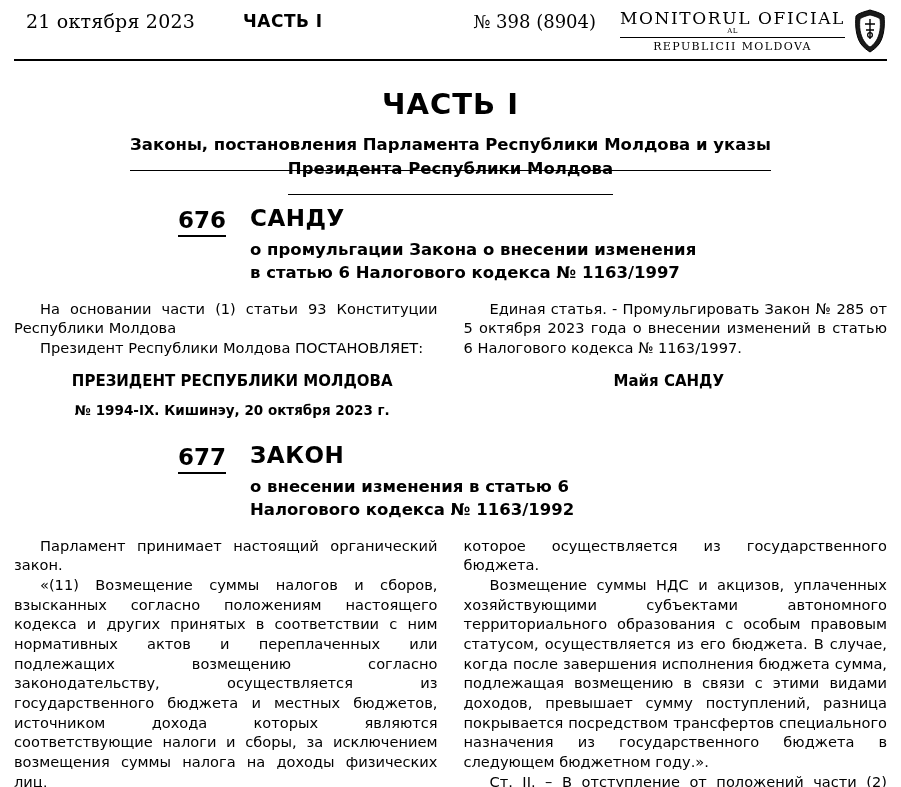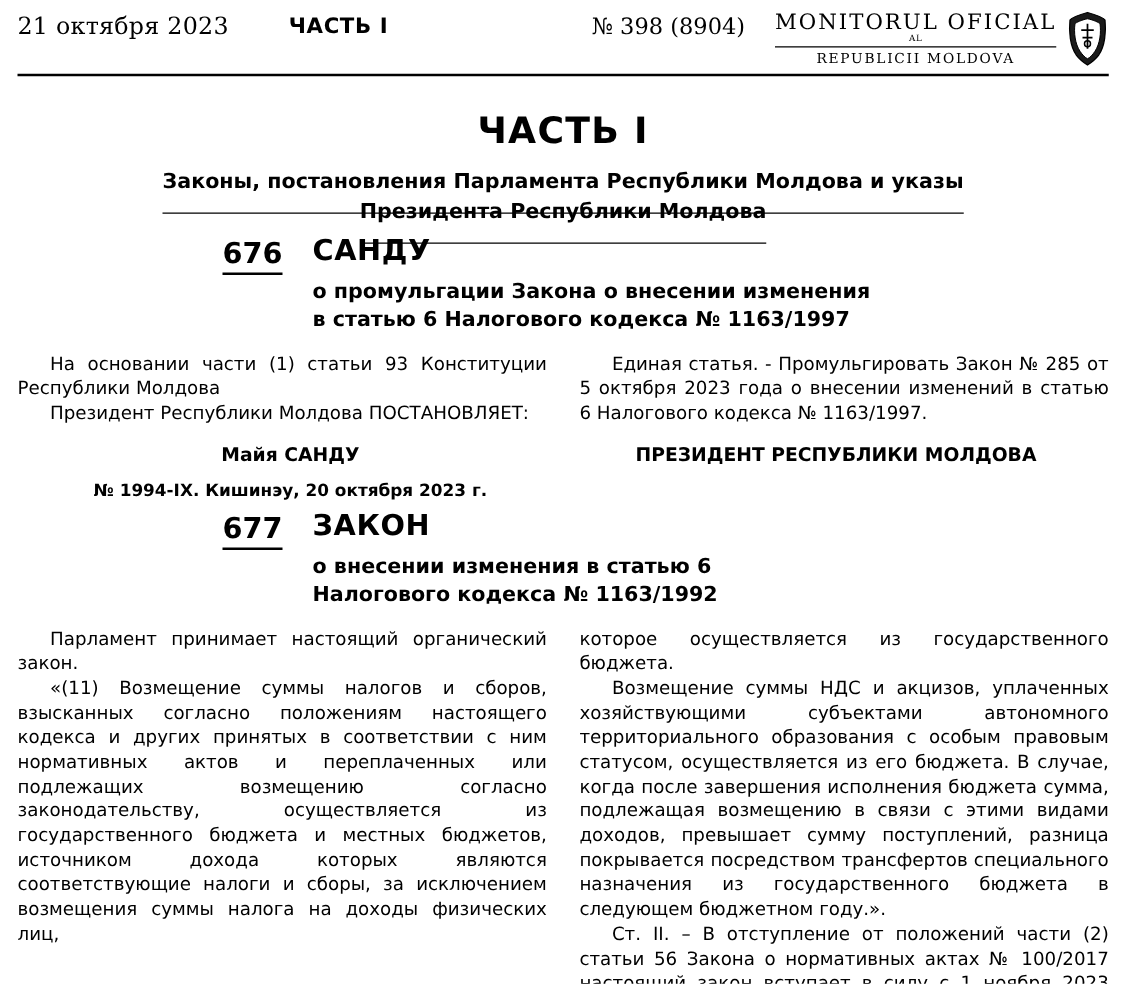--- a/index.html
+++ b/index.html
@@ -29,20 +29,21 @@
     align-items: flex-start;
     justify-content: space-between;
     padding-top: 8px;
   }
   .mh-date {
     font-family: "DejaVu Serif", serif;
     font-size: 19px;
     letter-spacing: 0.2px;
     white-space: nowrap;
     padding-top: 2px;
+    margin-left: 12px;
   }
   .mh-part {
     font-family: "DejaVu Sans", sans-serif;
     font-weight: bold;
     font-size: 17px;
     letter-spacing: 0.5px;
     white-space: nowrap;
     padding-top: 3px;
     margin-left: 48px;
   }
@@ -110,21 +111,21 @@
     margin-top: 12px;
     line-height: 1.45;
   }
   .section-sub span {
     border-bottom: 1.5px solid #000;
     padding-bottom: 16px;
   }
 
   
   .act {
-    margin-top: 9px;
+    margin-top: 26px;
     display: flex;
     align-items: flex-start;
   }
   .act-num {
     width: 236px;
     text-align: right;
     font-weight: bold;
     font-size: 23px;
     padding-right: 24px;
     box-sizing: border-box;
@@ -244,24 +245,24 @@
       <p>На основании части (1) статьи 93 Конституции Республики Молдова</p>
       <p>Президент Республики Молдова  ПОСТАНОВЛЯЕТ:</p>
     </div>
     <div class="col">
       <p>Единая статья. - Промульгировать Закон № 285 от 5 октября 2023 года о внесении изменений в статью 6 Налогового кодекса № 1163/1997.</p>
     </div>
   </div>
 
   <div class="sig">
     <div>
+      <div class="sig-role">ПРЕЗИДЕНТ РЕСПУБЛИКИ МОЛДОВА</div>
+    </div>
+    <div>
       <div class="sig-name">Майя САНДУ</div>
-    </div>
-    <div>
-      <div class="sig-role">ПРЕЗИДЕНТ РЕСПУБЛИКИ МОЛДОВА</div>
     </div>
   </div>
   <div class="sig-ref-left">№ 1994-IX. Кишинэу, 20 октября 2023 г.</div>
 
   <div class="act">
     <div class="act-num">
       <span>677</span>
     </div>
     <div class="act-body">
       <div class="act-type">ЗАКОН</div>

